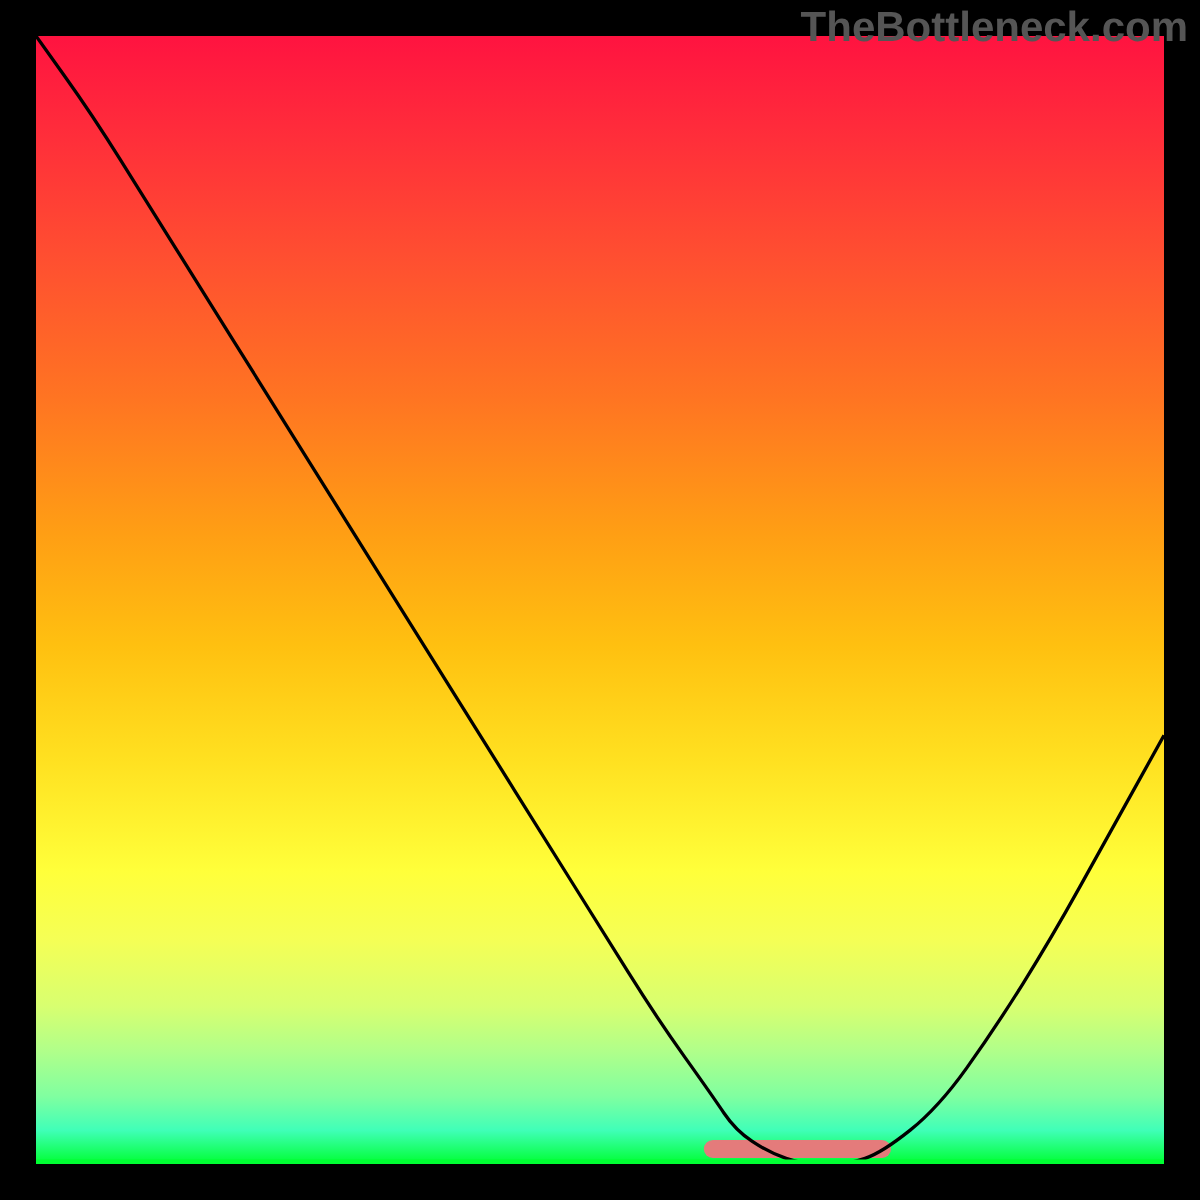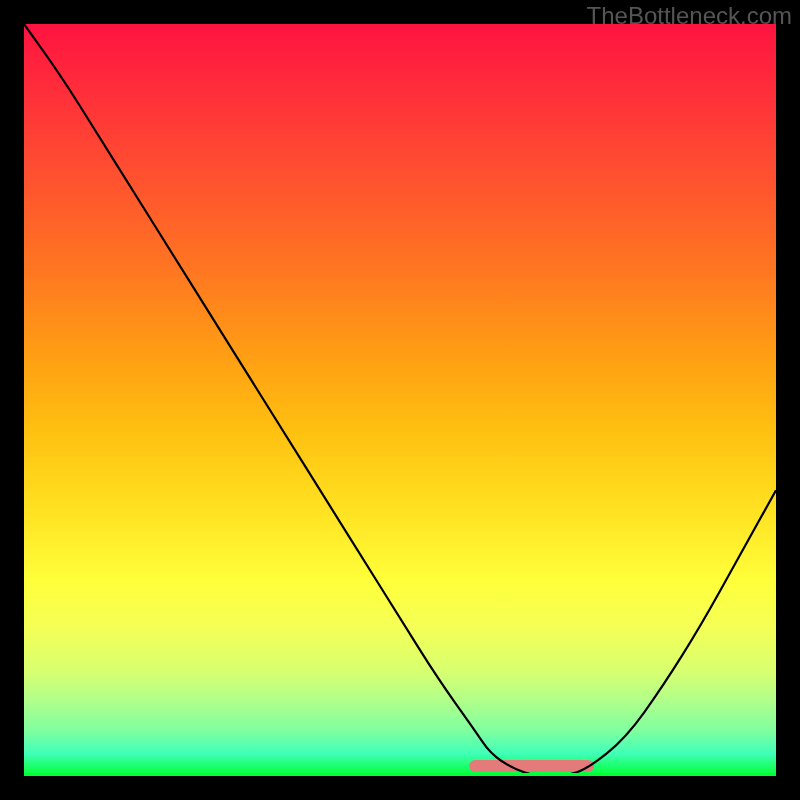--- a/index.html
+++ b/index.html
@@ -9,22 +9,22 @@
     background: #000;
     position: relative;
     overflow: hidden;
     font-family: Arial, sans-serif;
   }
   .watermark {
     position: absolute;
     top: 2px;
     right: 8px;
     color: #555;
-    font-size: 24px;
-    font-weight: 400;
+    font-size: 28px;
+    font-weight: 700;
     z-index: 10;
   }
   .plot-area {
     position: absolute;
     top: 24px;
     left: 24px;
     width: 752px;
     height: 752px;
     overflow: hidden;
   }

